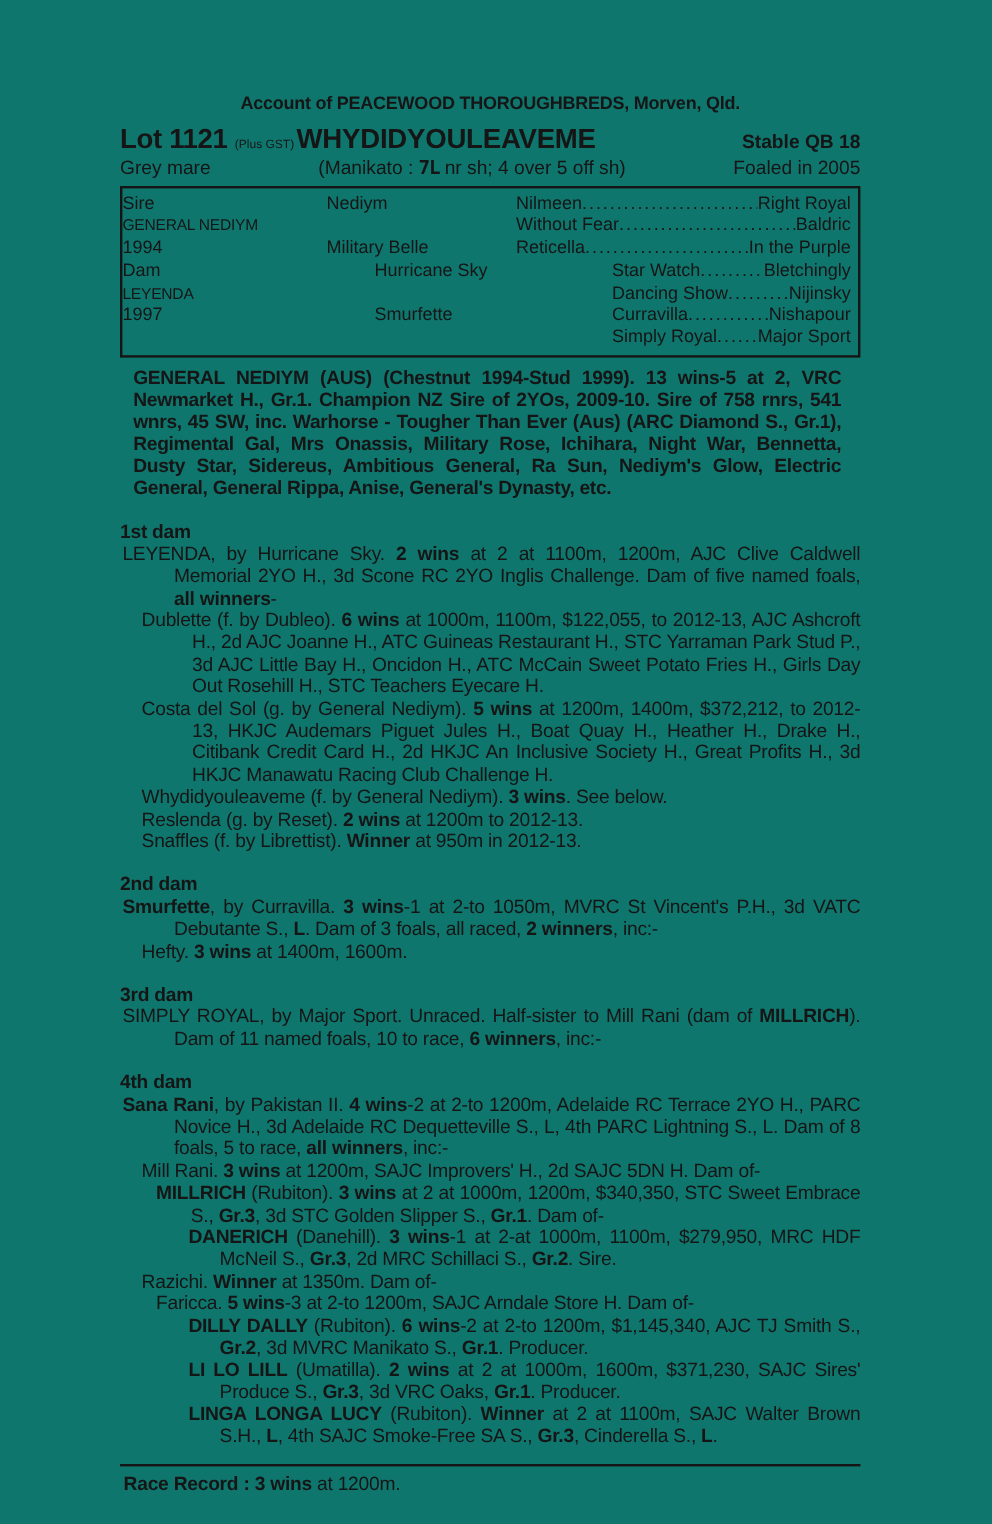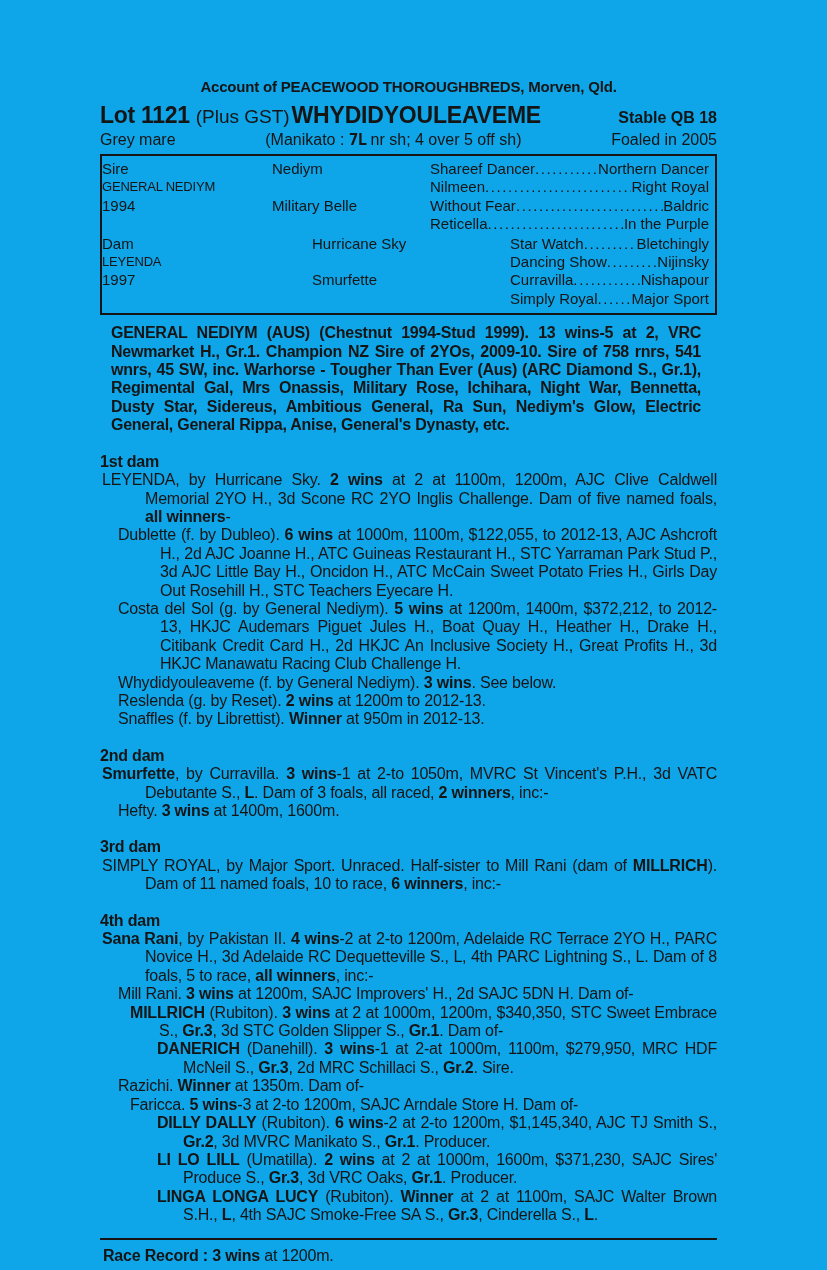--- a/index.html
+++ b/index.html
@@ -1,31 +1,31 @@
 <!DOCTYPE html>
 <html><head>
 <meta charset="utf-8">
 <style>
   html,body { margin:0; padding:0; background:#e8e8e8; }
   .page {
     position:relative;
     width:827px; height:1270px;
-    background:#0ea5e9;
+    background:#0f766e;
     margin:0 auto;
     font-family:"Liberation Sans", sans-serif;
     color:#151515;
     overflow:hidden;
   }
   .content { position:absolute; left:100px; top:78px; width:617px; }
 
   
   .account { text-align:center; font-weight:bold; font-size:15px; letter-spacing:-0.2px; }
   .lotline { display:flex; align-items:baseline; margin-top:7px; white-space:nowrap; }
   .lot      { font-size:23px; font-weight:bold; letter-spacing:-0.3px; }
-  .gst      { font-size:19px; margin-left:6px; }
+  .gst      { font-size:10px; margin-left:6px; }
   .hname    { font-size:23px; font-weight:bold; letter-spacing:-0.2px; margin-left:2px; }
   .stable   { margin-left:auto; font-size:16px; font-weight:bold; }
   .subline  { display:flex; align-items:baseline; font-size:16px; margin-top:1px; padding-bottom:5px; }
   .subline .mid { flex:1; text-align:center; }
   .brandmark { font-family:"DejaVu Sans Mono", monospace; font-weight:600; font-size:16px; letter-spacing:-1px; }
 
   
   .pedbox { border:2px solid #151515; padding:4px 6px 5px 0; font-size:15px; line-height:18.4px; }
   .ped-half { display:flex; }
   .ped-half + .ped-half { margin-top:1px;gap:40px; }
@@ -90,25 +90,20 @@
         <div class="ped-c1">
           <div class="ped-lbl">Sire</div>
           <div class="ped-name">GENERAL NEDIYM</div>
           <div class="ped-year">1994</div>
         </div>
         <div class="ped-c2">
           <div class="ped-p ped-p1">Nediym</div>
           <div class="ped-p">Military Belle</div>
         </div>
         <div class="ped-c3">
-          <div class="ldr">
-              <span class="nm">Shareef Dancer</span>
-              <span class="dots"></span>
-              <span class="nm">Northern Dancer</span>
-            </div>
           <div class="ldr">
               <span class="nm">Nilmeen</span>
               <span class="dots"></span>
               <span class="nm">Right Royal</span>
             </div>
           <div class="ldr">
               <span class="nm">Without Fear</span>
               <span class="dots"></span>
               <span class="nm">Baldric</span>
             </div>

